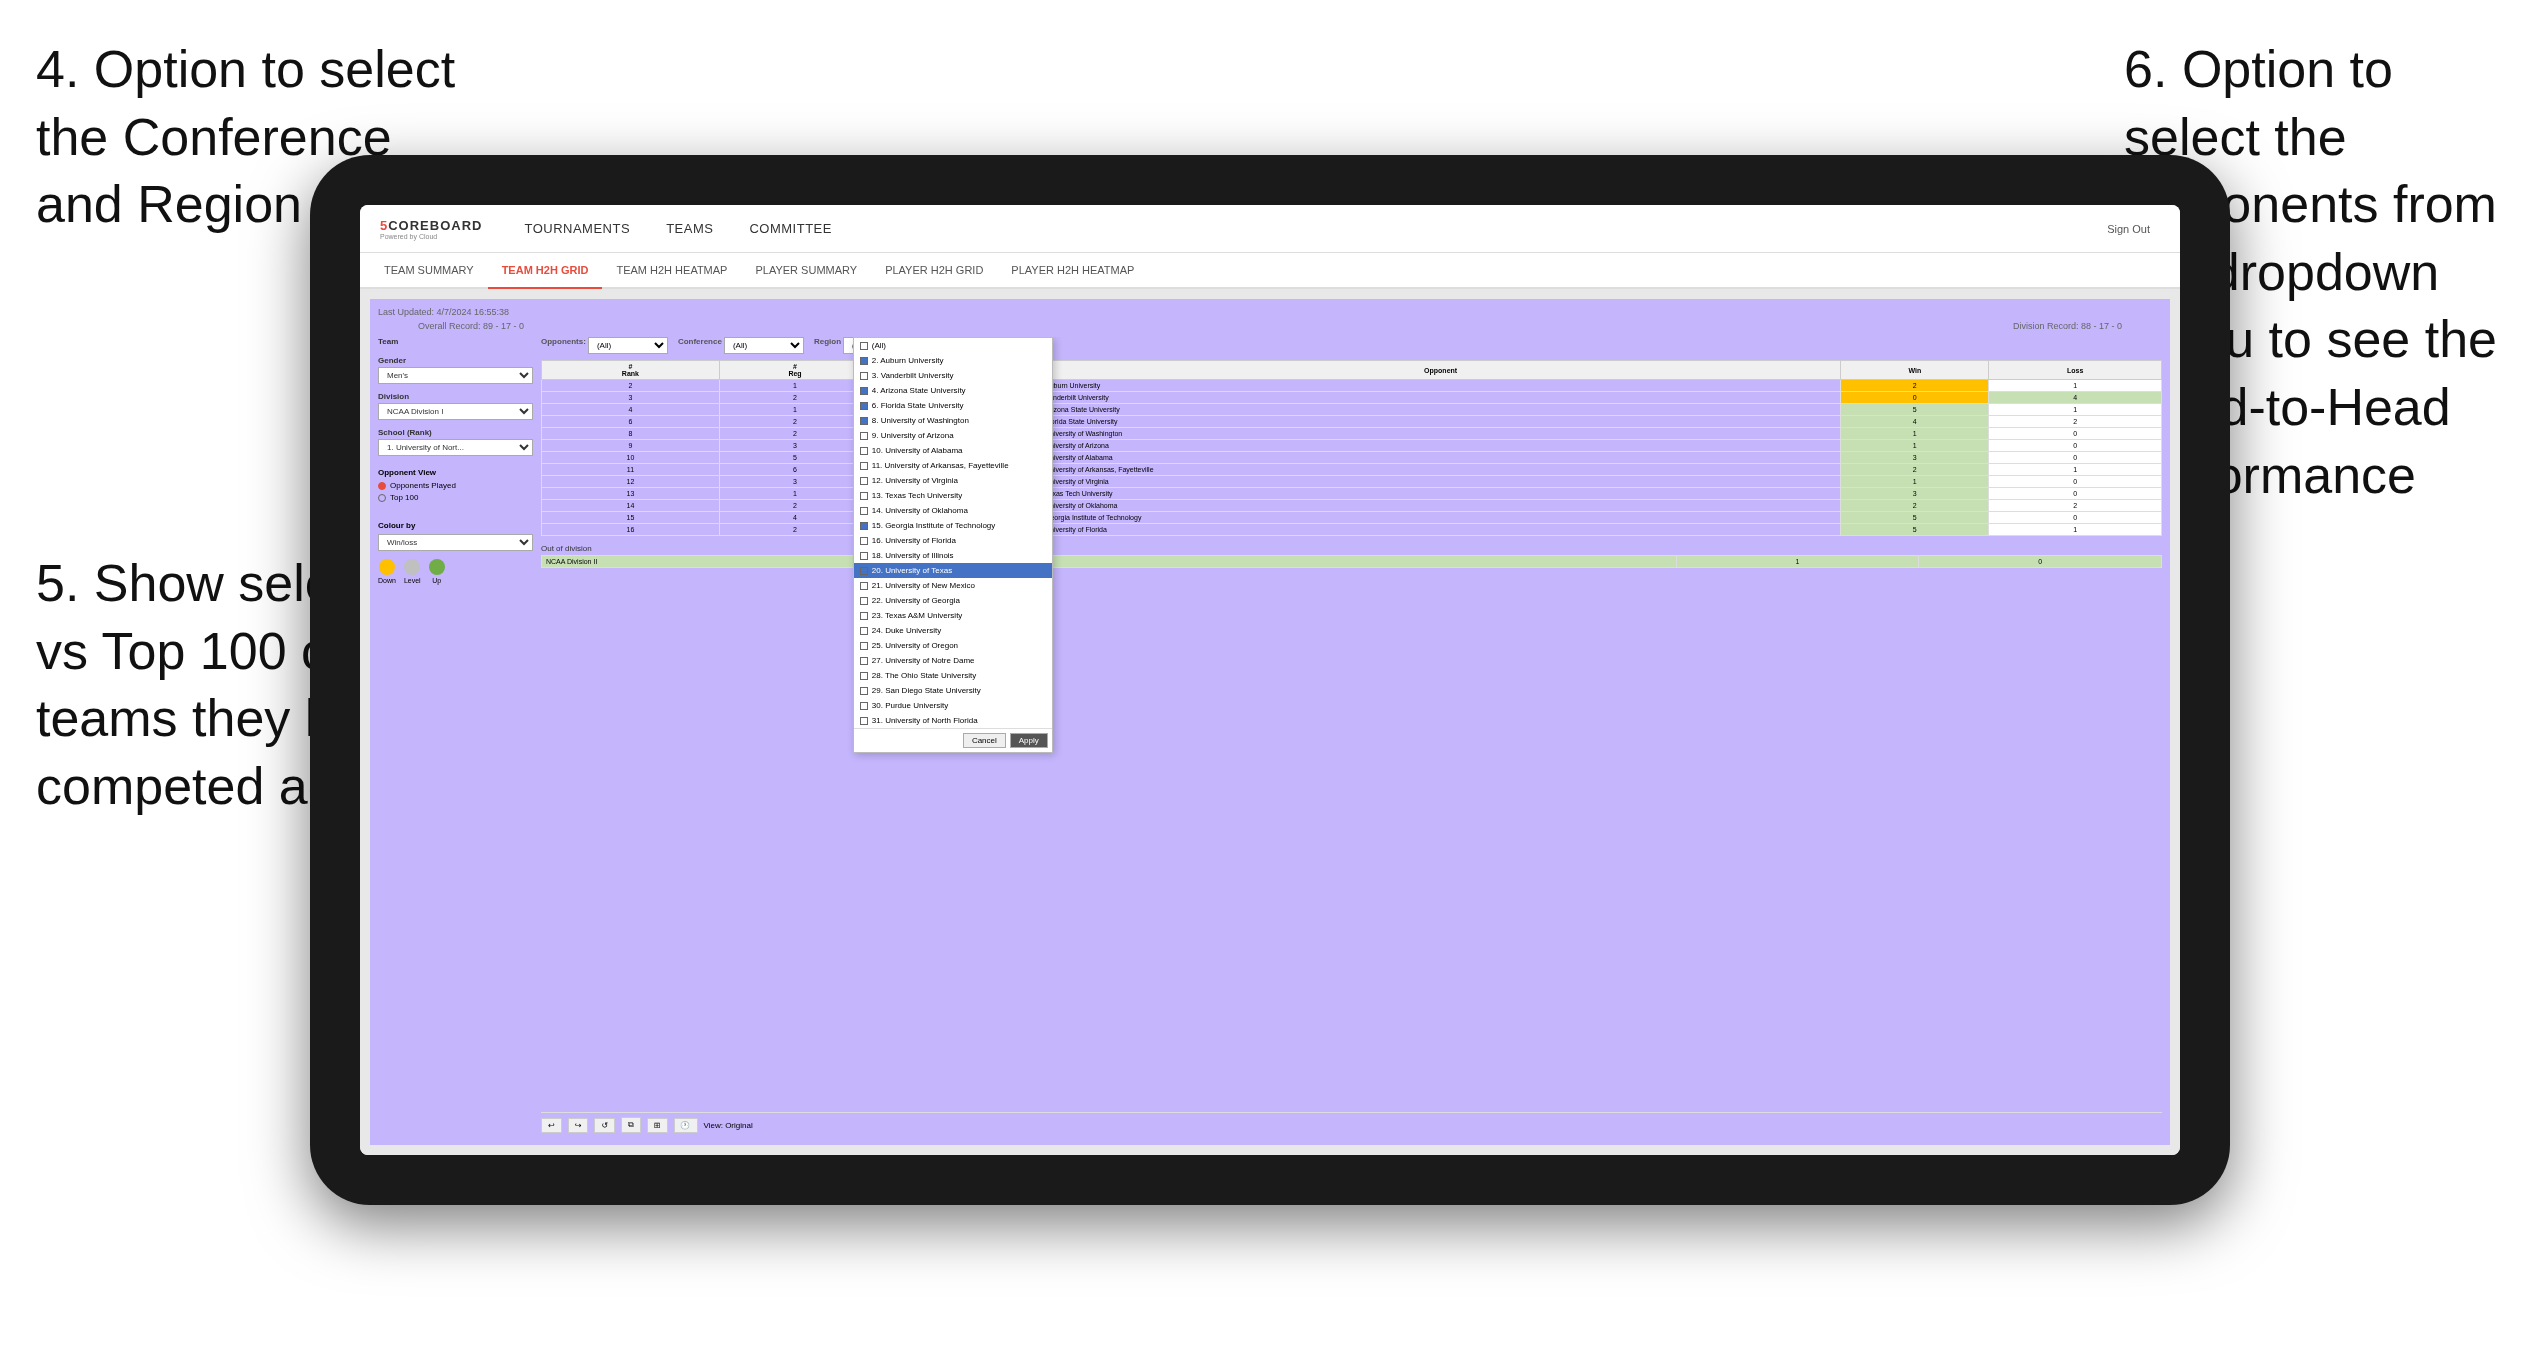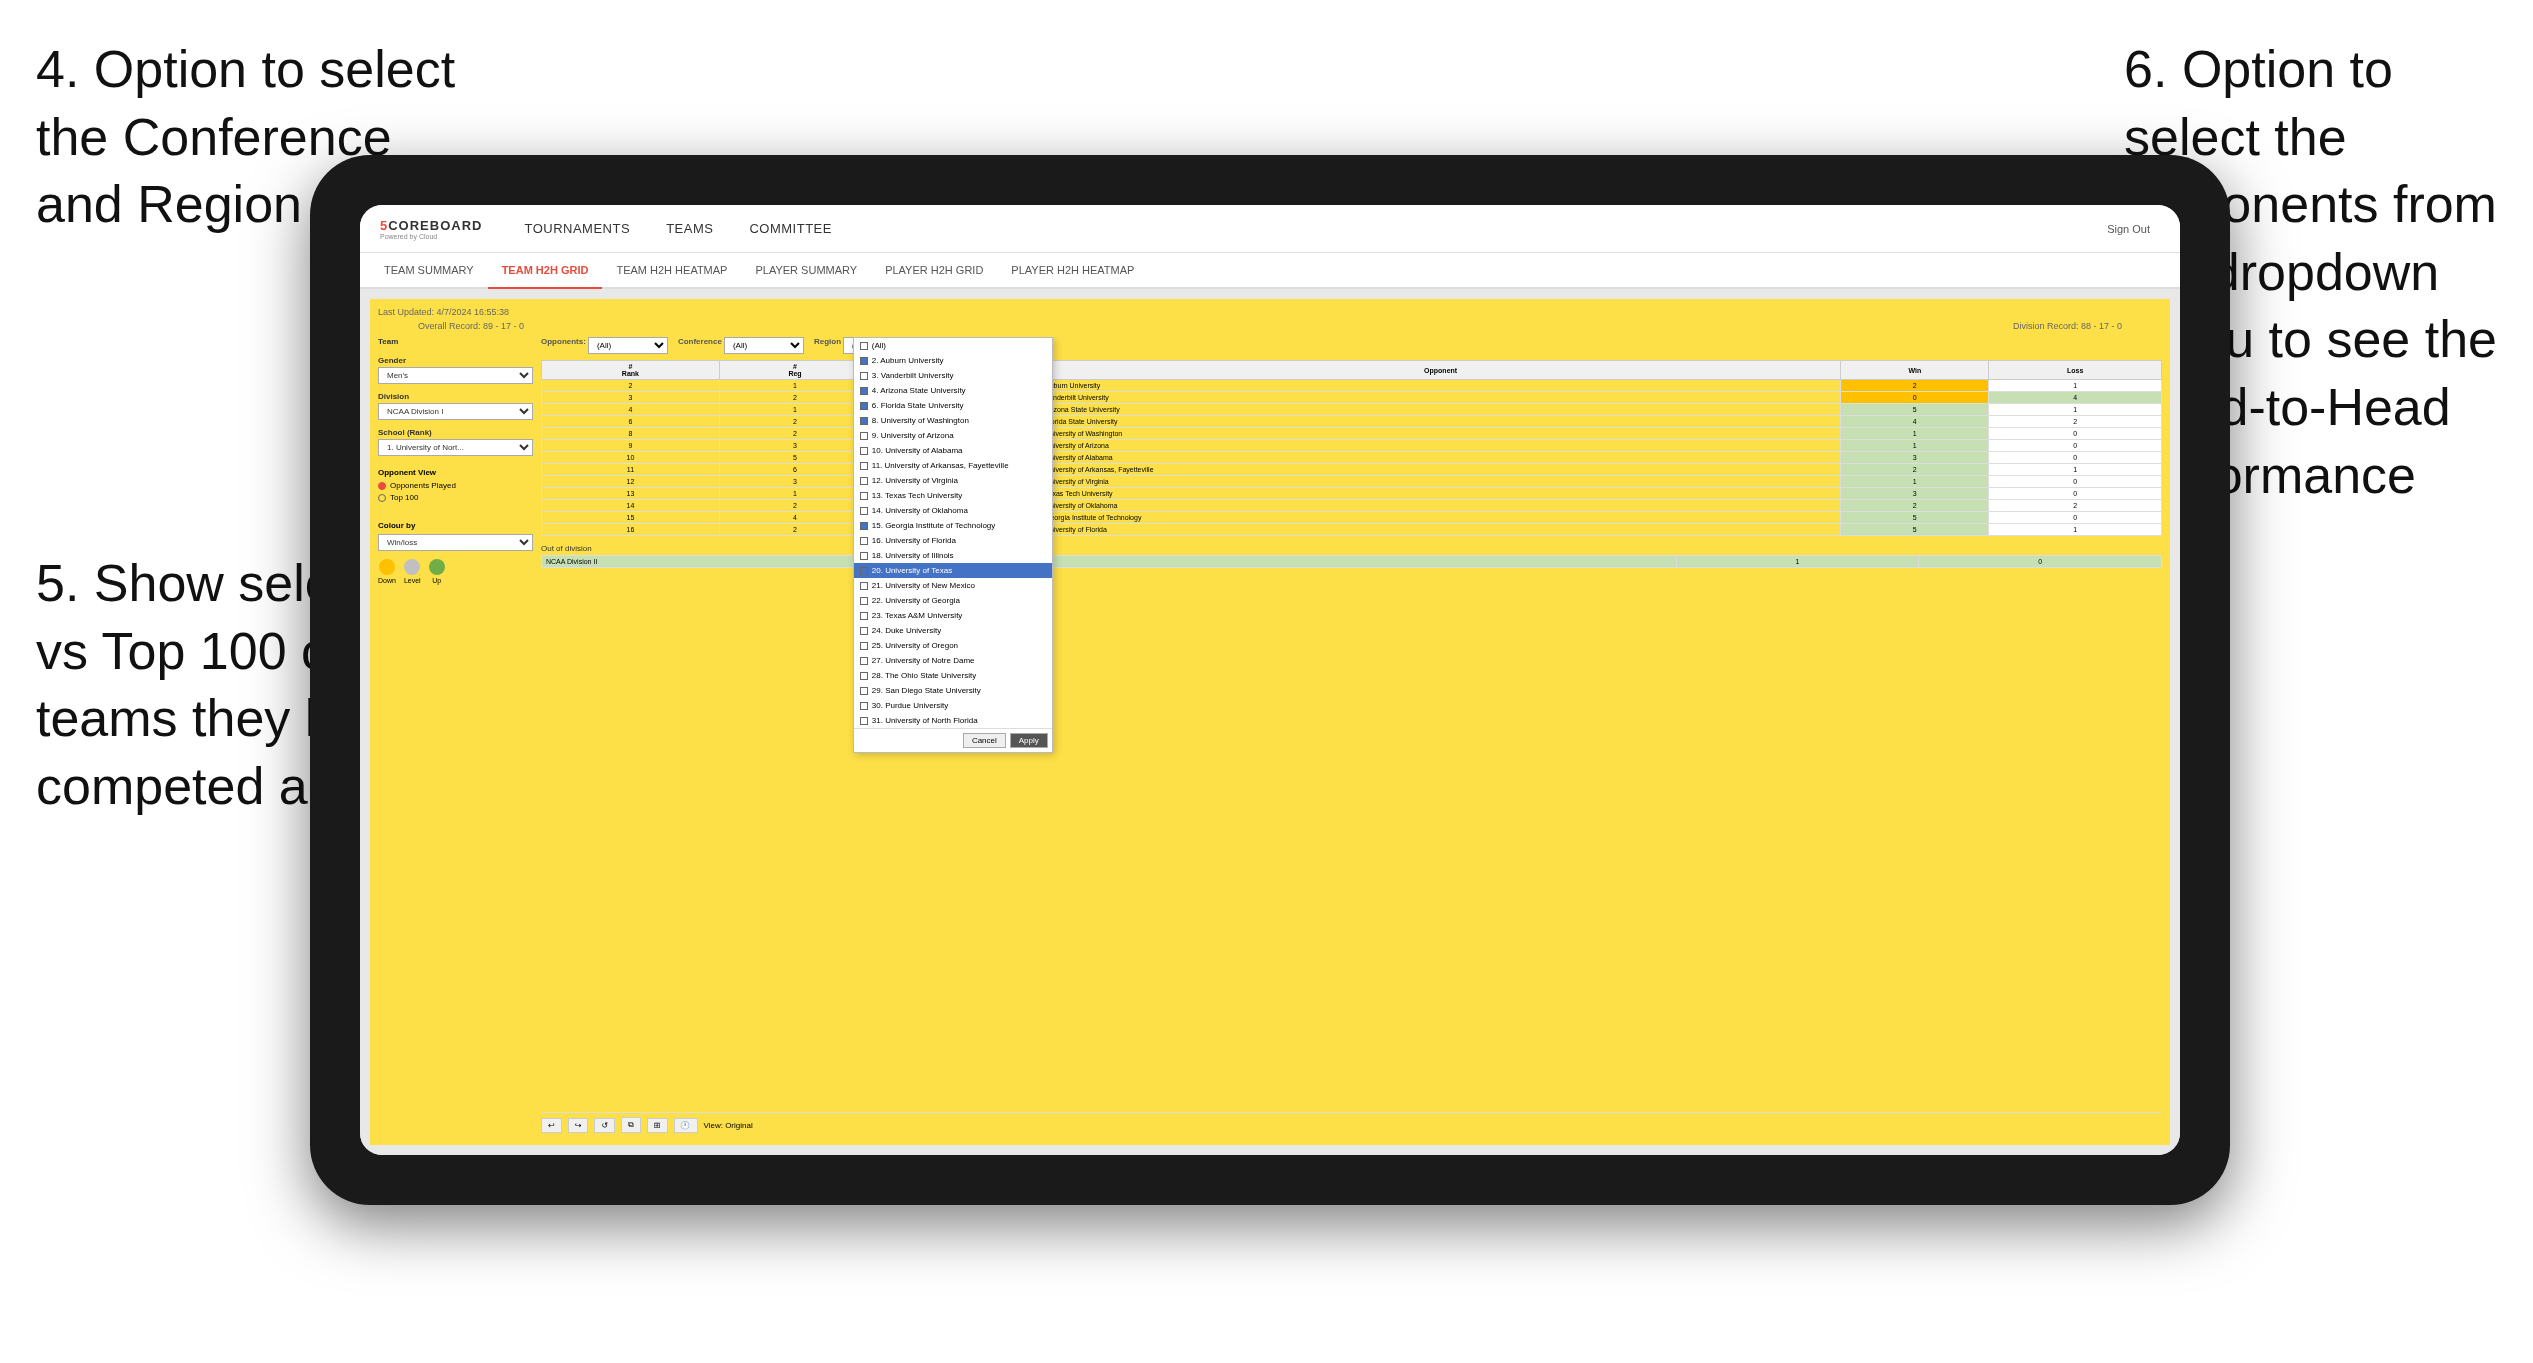--- a/index.html
+++ b/index.html
@@ -43,21 +43,21 @@
       box-shadow: 0 20px 60px rgba(0,0,0,0.5);
       display: flex;
       align-items: center;
       justify-content: center;
     }
 
     .tablet-screen {
       width: 1820px;
       height: 950px;
       background: #f0f0f0;
-      border-radius: 22px;
+      border-radius: 8px;
       overflow: hidden;
       display: flex;
       flex-direction: column;
     }
 
     
     .navbar {
       background: #ffffff;
       border-bottom: 1px solid #ddd;
       display: flex;
@@ -119,21 +119,21 @@
       background: #e8e8e8;
       display: flex;
       align-items: center;
       justify-content: center;
       padding: 10px;
       overflow: hidden;
     }
 
     
     .report-panel {
-      background: #fde047;
+      background: #c4b5fd;
       width: 100%;
       height: 100%;
       display: flex;
       flex-direction: column;
       padding: 8px;
       overflow: hidden;
     }
 
     .report-header {
       display: flex;

